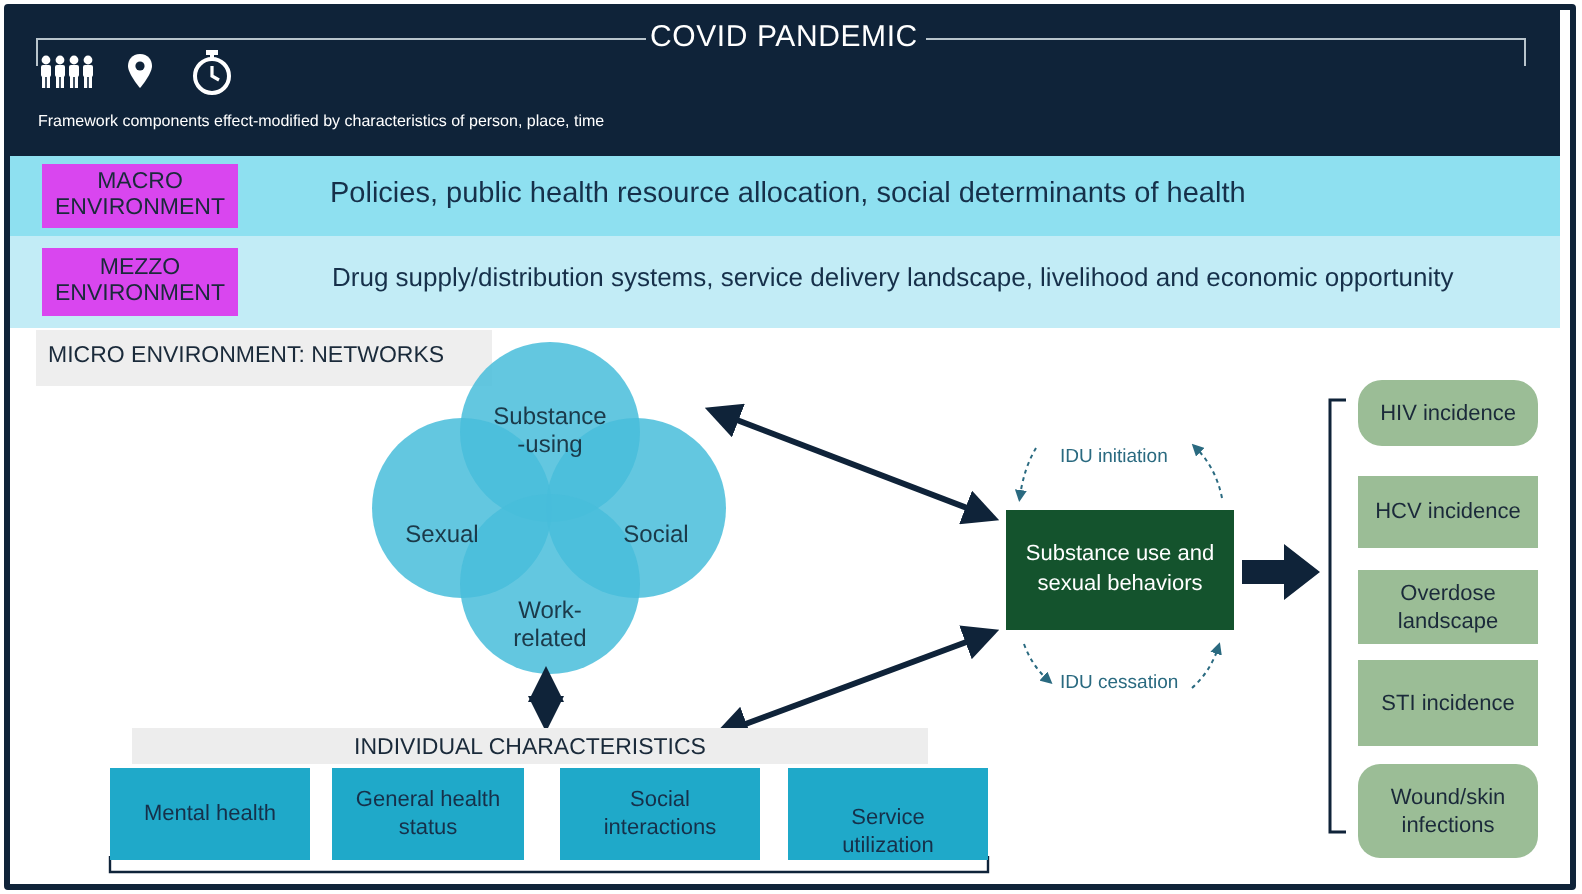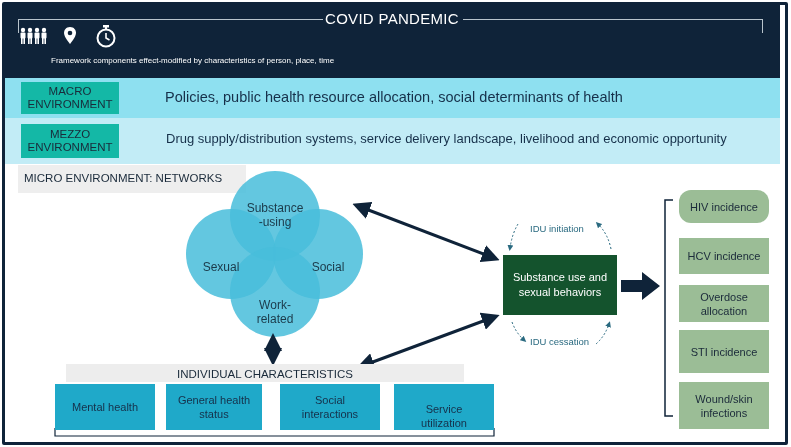--- a/index.html
+++ b/index.html
@@ -7,25 +7,25 @@
     body { font-family: "Liberation Sans", "DejaVu Sans", sans-serif; position: relative; }
     .frame { position: absolute; left: 2px; top: 2px; width: 786px; height: 443px;
       border: 3px solid #0f2339; border-radius: 2px; background: #fff; }
     .header { position: absolute; left: 5px; top: 5px; width: 775px; height: 73px; background: #0f2339; }
     .hdr-line-l { position: absolute; left: 13px; top: 14px; width: 305px; height: 1px; background: #b8c4cc; }
     .hdr-tick-l { position: absolute; left: 13px; top: 14px; width: 1px; height: 14px; background: #b8c4cc; }
     .hdr-line-r { position: absolute; left: 458px; top: 14px; width: 300px; height: 1px; background: #b8c4cc; }
     .hdr-tick-r { position: absolute; left: 757px; top: 14px; width: 1px; height: 14px; background: #b8c4cc; }
     .hdr-title { position: absolute; left: 320px; top: 5px; font-size: 15px; color: #ffffff; letter-spacing: 0.3px; }
     .hdr-icons { position: absolute; left: 14px; top: 19px; display: flex; align-items: center; gap: 0; }
-    .hdr-sub { position: absolute; left: 14px; top: 51px; font-size: 8px; color: #ffffff; margin-left: 32px; }
+    .hdr-sub { position: absolute; left: 14px; top: 51px; font-size: 8px; color: #ffffff; }
     .row { position: absolute; left: 5px; width: 775px; }
     .row-macro { top: 78px; height: 40px; background: #8ee0f0; }
     .row-mezzo { top: 118px; height: 46px; background: #c2ecf6; }
-    .env-label { position: absolute; background: #14b8a6; color: #1a2a3a; font-size: 11.5px; text-align: center; line-height: 13px; }
+    .env-label { position: absolute; background: #d946ef; color: #1a2a3a; font-size: 11.5px; text-align: center; line-height: 13px; }
     .env-text { position: absolute; color: #16304a; }
     .micro-label { position: absolute; left: 18px; top: 165px; width: 228px; height: 28px; background: #eeeeee; color: #1a2a3a; font-size: 11.5px; padding: 7px 0 0 6px; }
     .circle { position: absolute; width: 90px; height: 90px; border-radius: 50%; background: rgba(72,189,218,0.85); }
     .circ-label { position: absolute; font-size: 12px; color: #1b3a4a; text-align: center; line-height: 14px; margin-top: 12px; }
     .subst-box { position: absolute; left: 503px; top: 255px; width: 114px; height: 60px; background: #14532d; color: #ffffff; font-size: 11px; text-align: center; line-height: 15px; padding-top: 15px; }
     .idu { position: absolute; font-size: 9.5px; color: #2a6a80; }
     .outcome { position: absolute; left: 679px; width: 90px; background: #9bbd96; color: #1b2a3a; font-size: 11px; text-align: center; line-height: 14px; display: flex; align-items: center; justify-content: center; }
     .indiv-band { position: absolute; left: 66px; top: 364px; width: 398px; height: 18px; background: #ededed; }
     .indiv-label { position: absolute; left: 66px; top: 368px; width: 398px; text-align: center; font-size: 11.5px; color: #1a2a3a; }
     .indiv-box { position: absolute; top: 384px; height: 46px; background: #1fa9c9; color: #16304a; font-size: 11px; text-align: center; line-height: 14px; display: flex; align-items: center; justify-content: center; }
@@ -155,29 +155,29 @@
     </div>
 </div>
 <div class="outcome" style="top:238px; height:36px;">
   <div>
       <div>HCV incidence</div>
     </div>
 </div>
 <div class="outcome" style="top:285px; height:37px;">
   <div>
     <div>Overdose</div>
-    <div>allocation</div>
+    <div>landscape</div>
   </div>
 </div>
 <div class="outcome" style="top:330px; height:43px;">
   <div>
       <div>STI incidence</div>
     </div>
 </div>
-<div class="outcome" style="top:382px; height:47px;">
+<div class="outcome" style="top:382px; height:47px;border-radius:11px;">
   <div>
     <div>Wound/skin</div>
     <div>infections</div>
   </div>
 </div>
 
 <div class="indiv-band"></div>
 <div class="indiv-label">INDIVIDUAL CHARACTERISTICS</div>
 
 <div class="indiv-box" style="left:55px; width:100px;">

